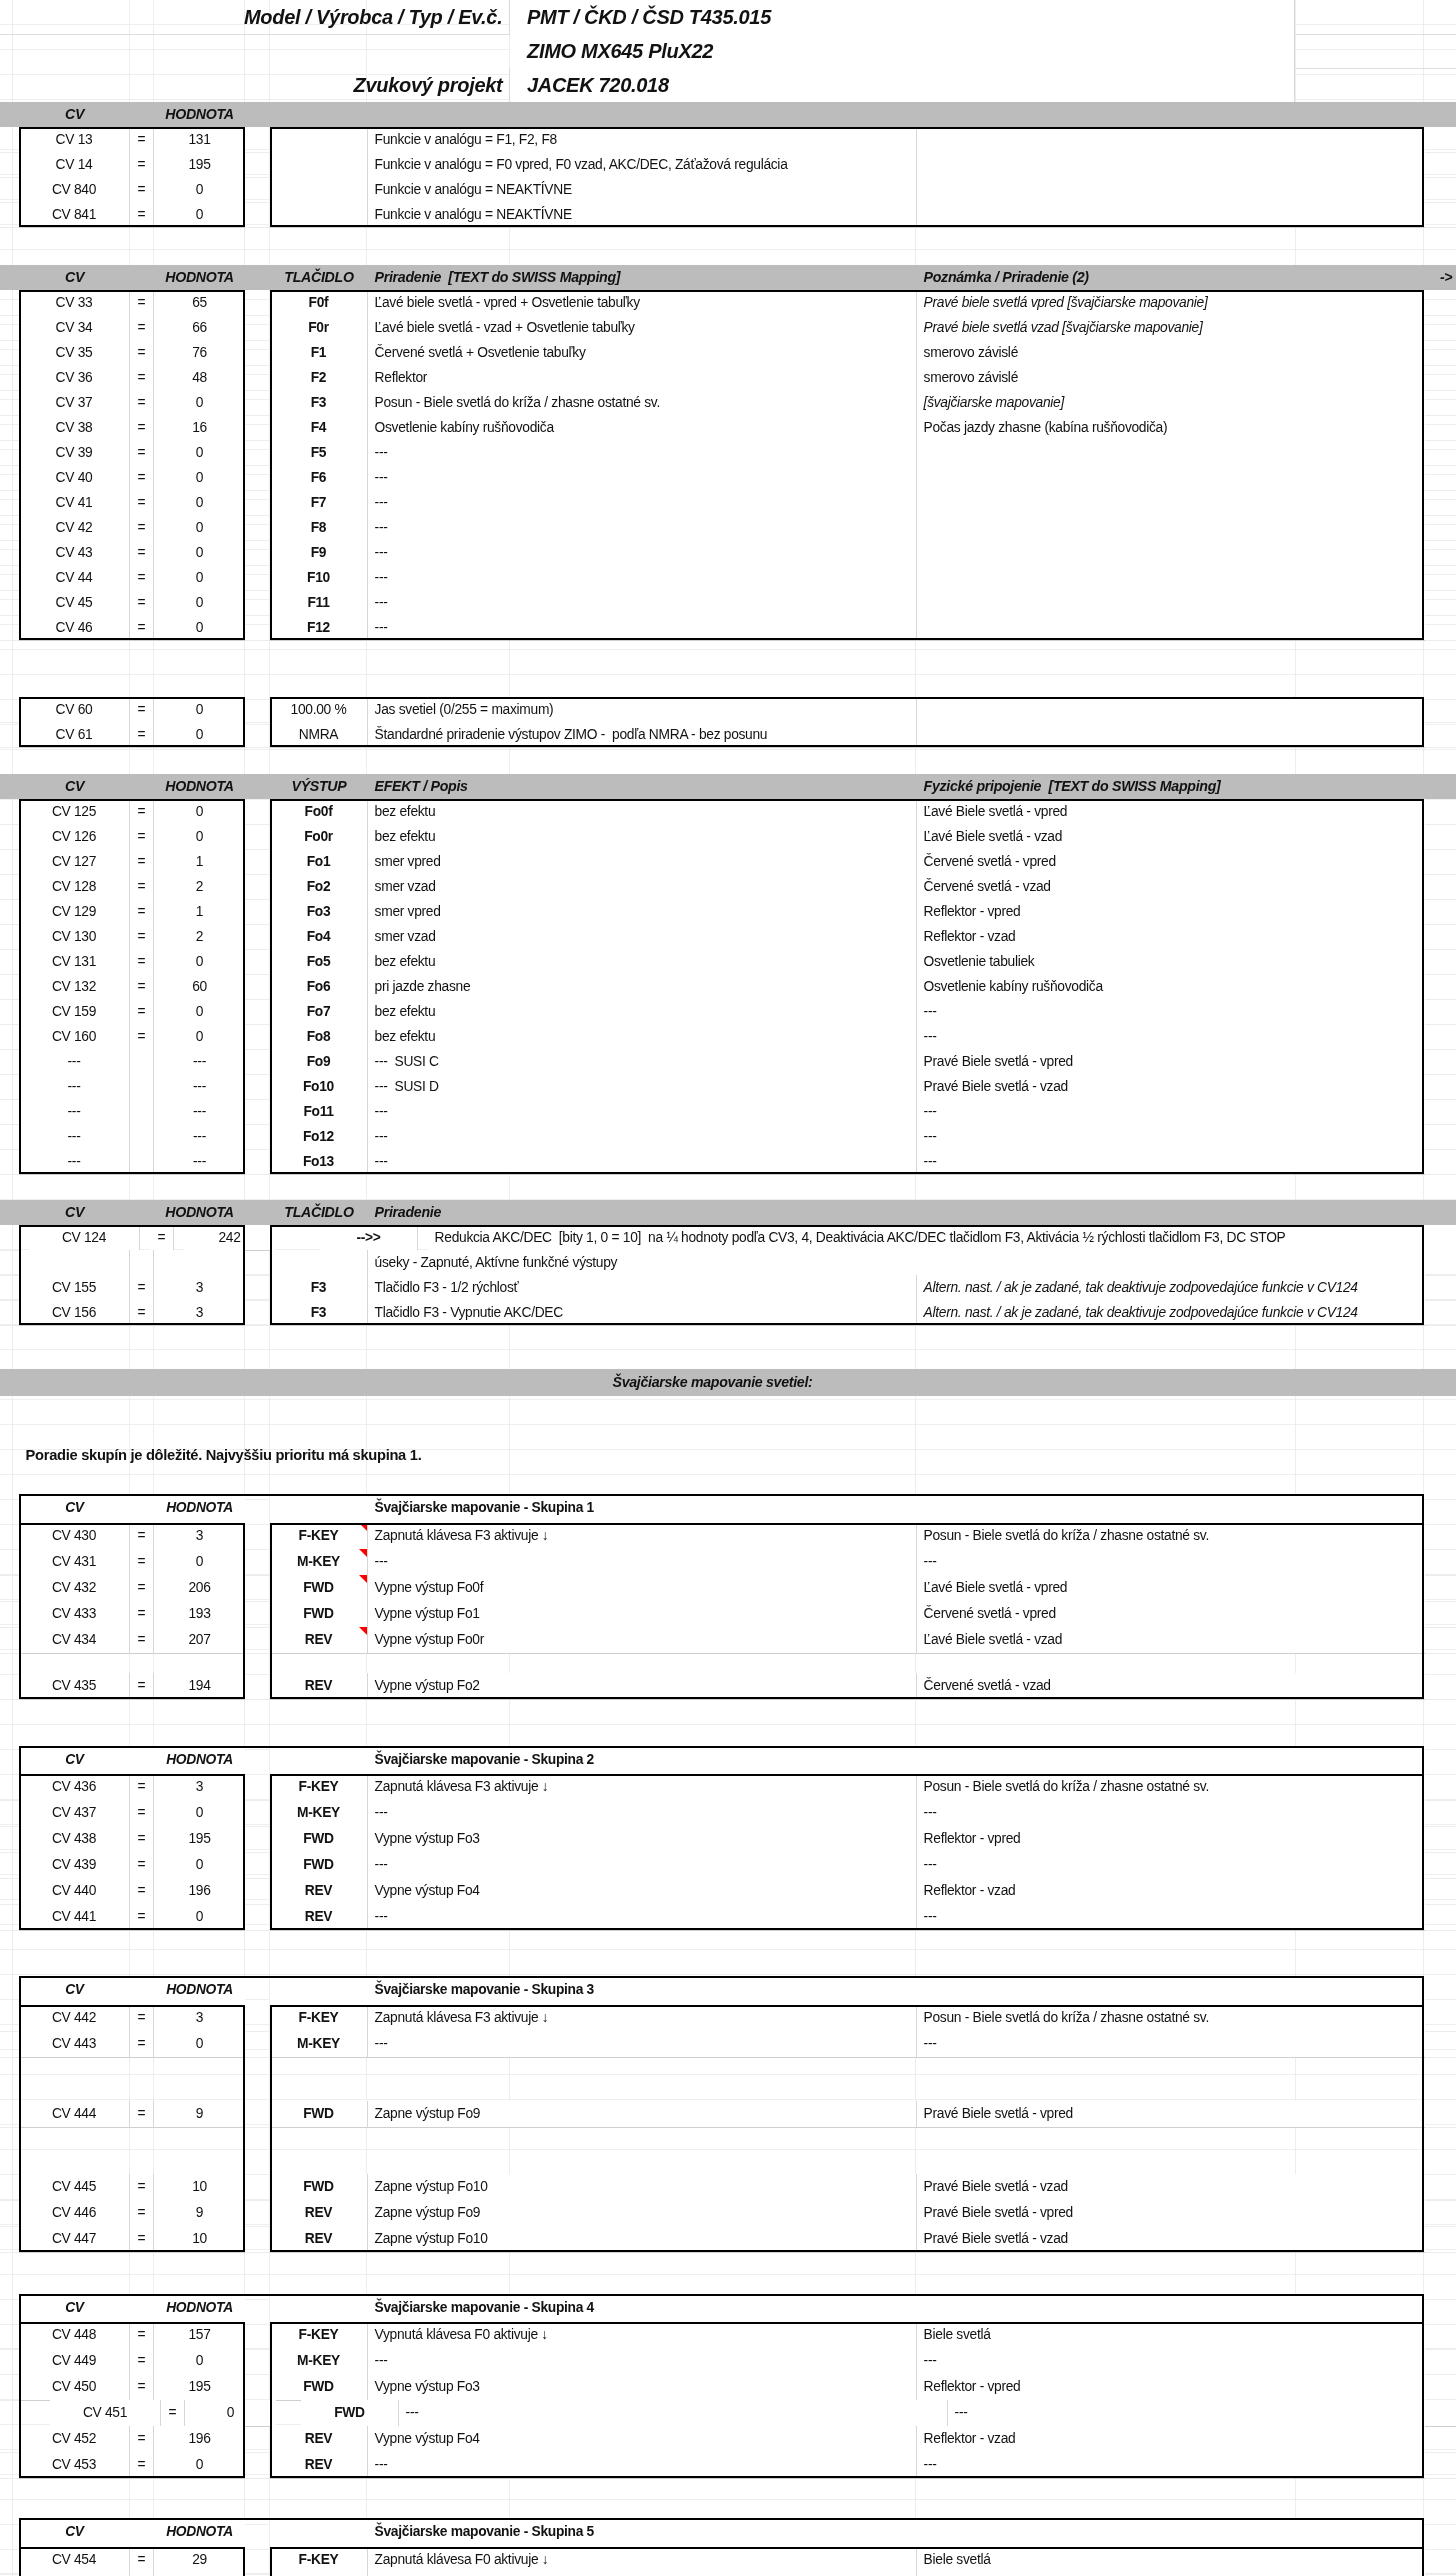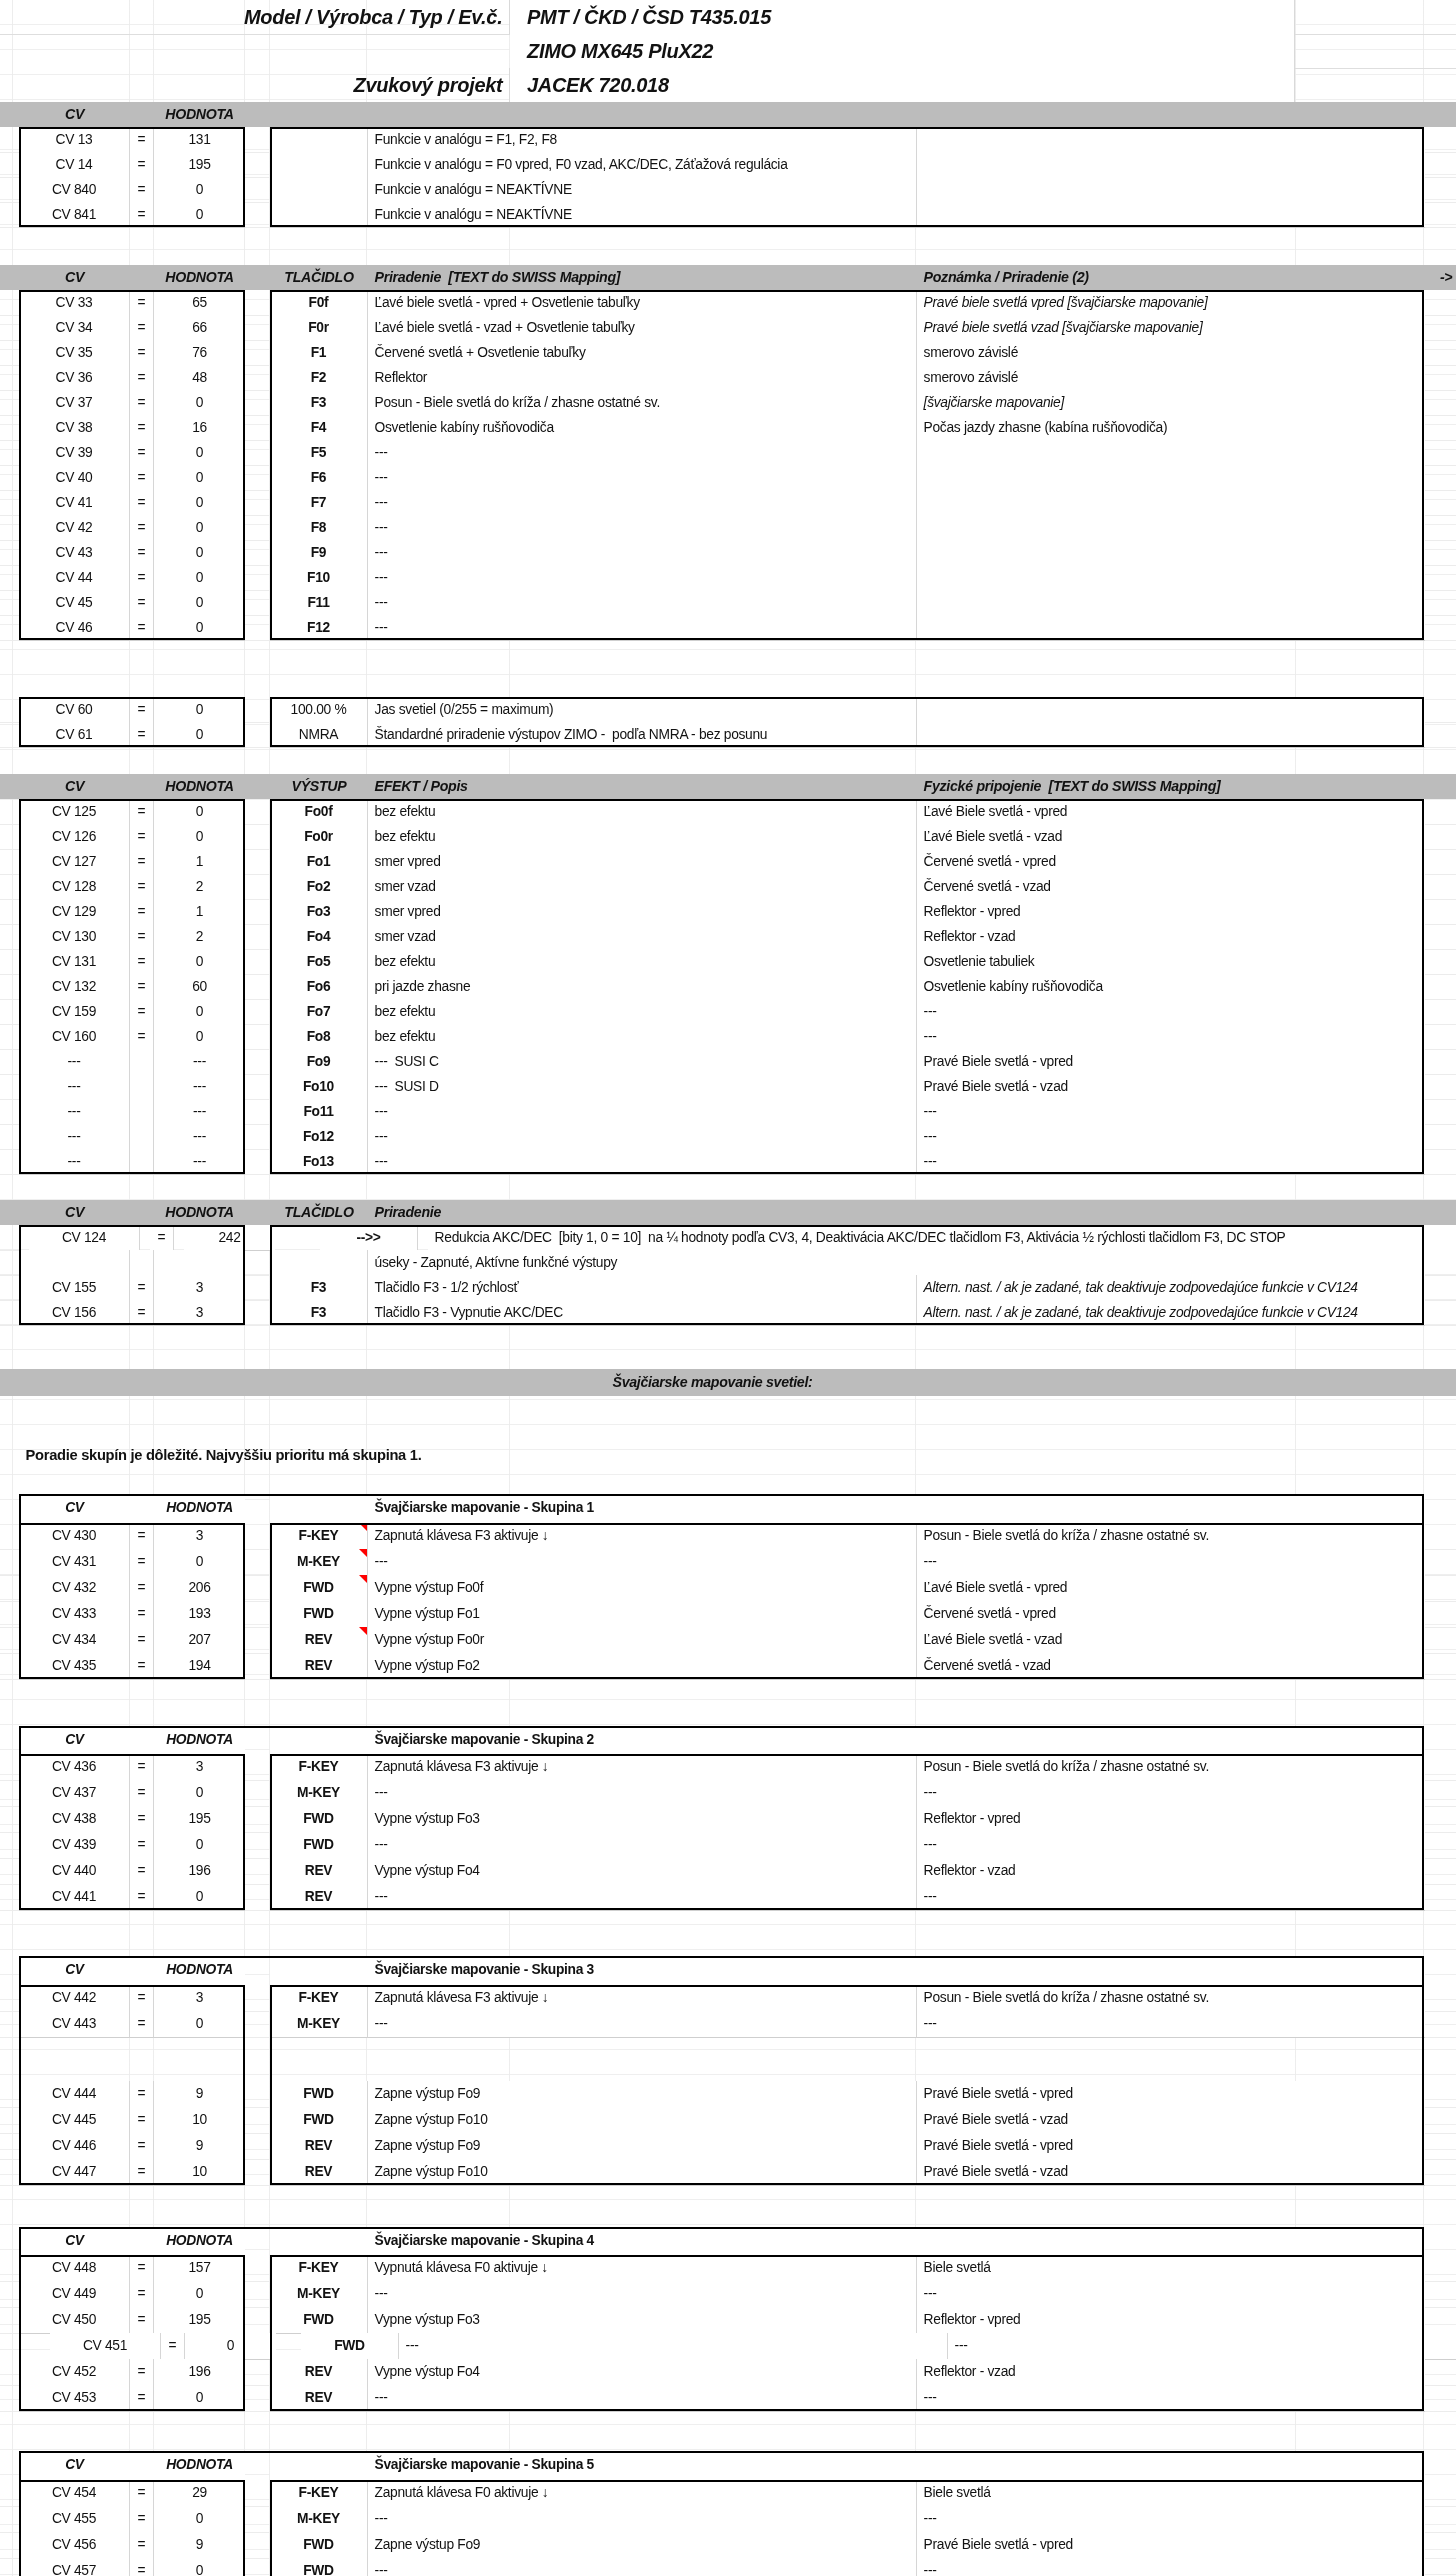--- a/index.html
+++ b/index.html
@@ -602,21 +602,21 @@
         <div class="cell ebb" style="grid-column: 1 / span 1;"></div>
         <div class="cell wc bb brl tc" style="grid-column: 2 / span 1;">CV 434</div>
         <div class="cell wc bb brl tc" style="grid-column: 3 / span 1;">=</div>
         <div class="cell wc bb tc" style="grid-column: 4 / span 1;">207</div>
         <div class="cell ebb" style="grid-column: 5 / span 1;"></div>
         <div class="cell wc bb brl tc b" style="grid-column: 6 / span 1;">REV<div class="marker"></div></div>
         <div class="cell wc bb brl" style="grid-column: 7 / span 1;">Vypne výstup Fo0r</div>
         <div class="cell wc bb" style="grid-column: 8 / span 1;">Ľavé Biele svetlá - vzad</div>
         <div class="cell ebb" style="grid-column: 9 / span 1;"></div>
       </div>
-      <div class="row" style="height: 26px; line-height: 26px; grid-template-columns: 19px 111px 24px 91px 25px 98px 549px 508px 32px;">
+      <div class="row" style="height: 26px; line-height: 26px; grid-template-columns: 19px 111px 24px 91px 25px 98px 549px 508px 32px; margin-top: 20px;">
         <div class="cell ebb" style="grid-column: 1 / span 1;"></div>
         <div class="cell wc bb brl tc" style="grid-column: 2 / span 1;">CV 435</div>
         <div class="cell wc bb brl tc" style="grid-column: 3 / span 1;">=</div>
         <div class="cell wc bb tc" style="grid-column: 4 / span 1;">194</div>
         <div class="cell ebb" style="grid-column: 5 / span 1;"></div>
         <div class="cell wc bb brl tc b" style="grid-column: 6 / span 1;">REV</div>
         <div class="cell wc bb brl" style="grid-column: 7 / span 1;">Vypne výstup Fo2</div>
         <div class="cell wc bb" style="grid-column: 8 / span 1;">Červené svetlá - vzad</div>
         <div class="cell ebb" style="grid-column: 9 / span 1;"></div>
       </div>
@@ -740,21 +740,21 @@
         <div class="cell ebb" style="grid-column: 1 / span 1;"></div>
         <div class="cell wc bb brl tc" style="grid-column: 2 / span 1;">CV 444</div>
         <div class="cell wc bb brl tc" style="grid-column: 3 / span 1;">=</div>
         <div class="cell wc bb tc" style="grid-column: 4 / span 1;">9</div>
         <div class="cell ebb" style="grid-column: 5 / span 1;"></div>
         <div class="cell wc bb brl tc b" style="grid-column: 6 / span 1;">FWD</div>
         <div class="cell wc bb brl" style="grid-column: 7 / span 1;">Zapne výstup Fo9</div>
         <div class="cell wc bb" style="grid-column: 8 / span 1;">Pravé Biele svetlá - vpred</div>
         <div class="cell ebb" style="grid-column: 9 / span 1;"></div>
       </div>
-      <div class="row" style="height: 26px; line-height: 26px; grid-template-columns: 19px 111px 24px 91px 25px 98px 549px 508px 32px;">
+      <div class="row" style="height: 26px; line-height: 26px; grid-template-columns: 19px 111px 24px 91px 25px 98px 549px 508px 32px; margin-top: 47px;">
         <div class="cell ebb" style="grid-column: 1 / span 1;"></div>
         <div class="cell wc bb brl tc" style="grid-column: 2 / span 1;">CV 445</div>
         <div class="cell wc bb brl tc" style="grid-column: 3 / span 1;">=</div>
         <div class="cell wc bb tc" style="grid-column: 4 / span 1;">10</div>
         <div class="cell ebb" style="grid-column: 5 / span 1;"></div>
         <div class="cell wc bb brl tc b" style="grid-column: 6 / span 1;">FWD</div>
         <div class="cell wc bb brl" style="grid-column: 7 / span 1;">Zapne výstup Fo10</div>
         <div class="cell wc bb" style="grid-column: 8 / span 1;">Pravé Biele svetlá - vzad</div>
         <div class="cell ebb" style="grid-column: 9 / span 1;"></div>
       </div>

